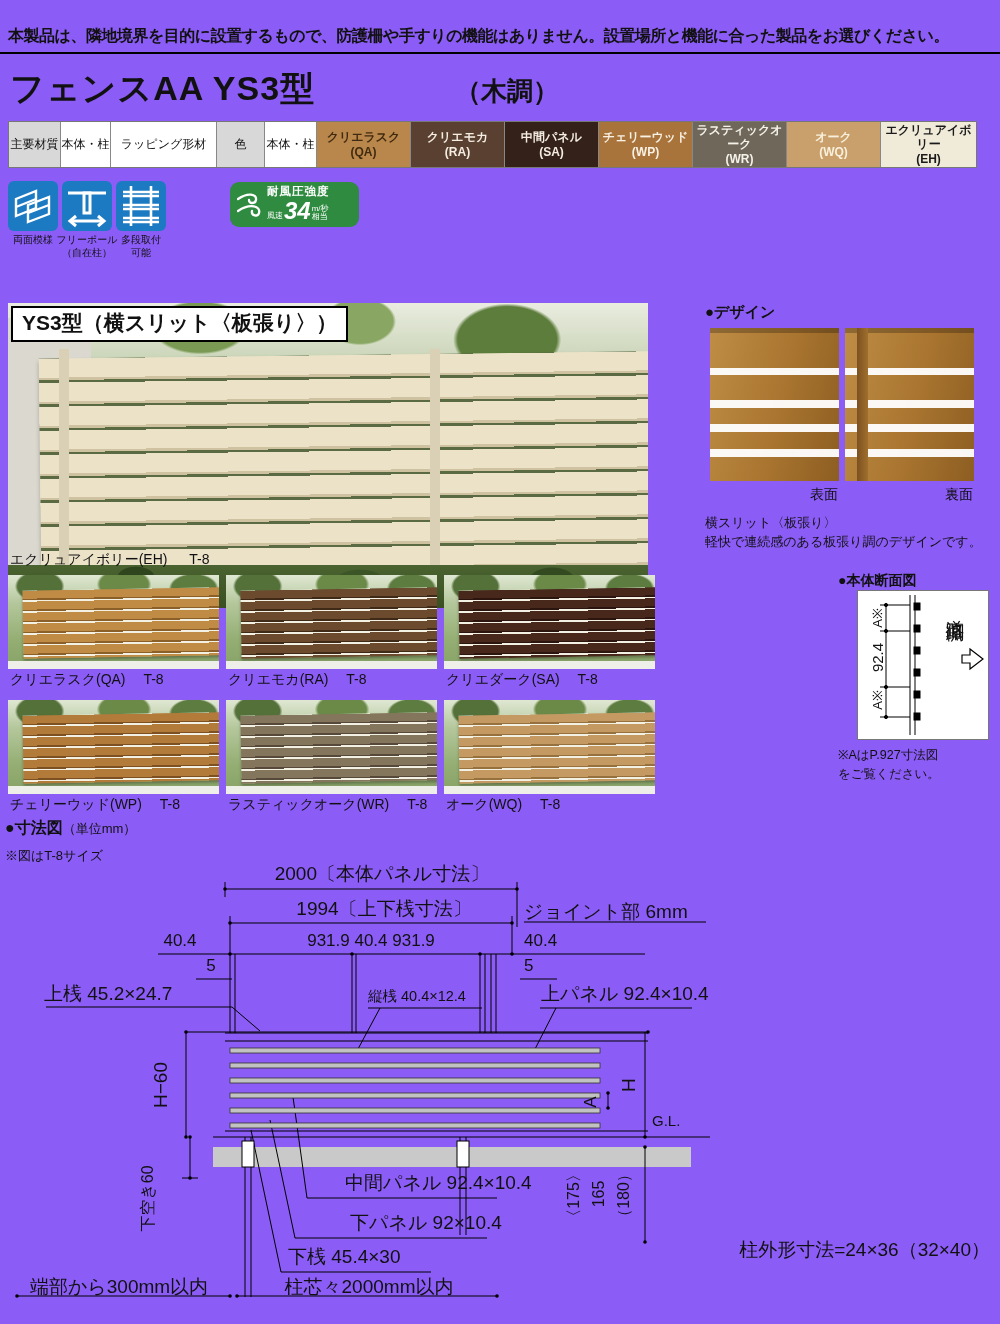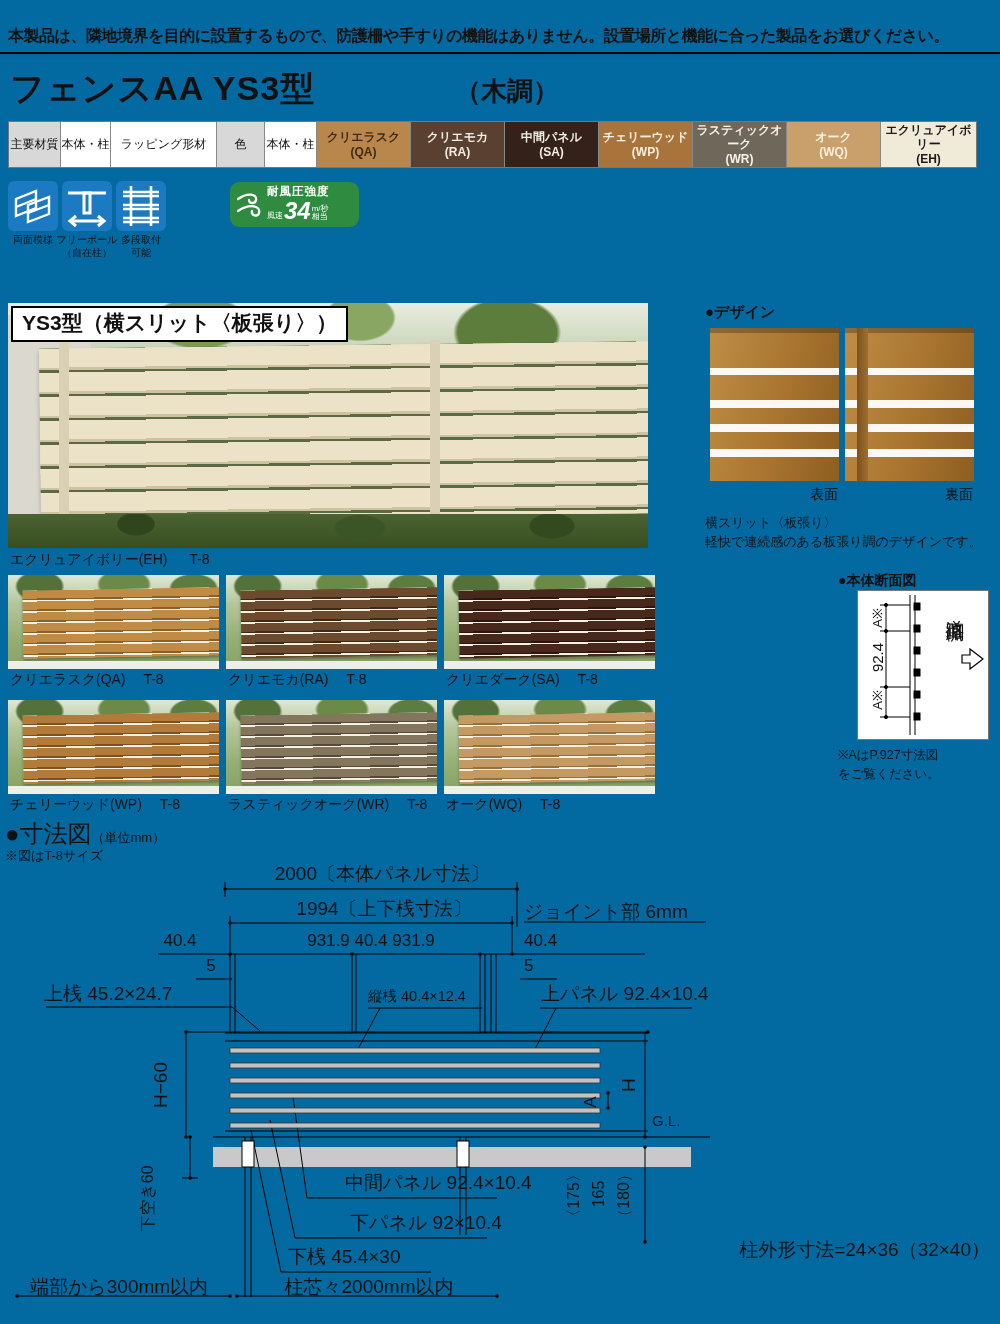--- a/index.html
+++ b/index.html
@@ -1,16 +1,16 @@
 <!DOCTYPE html>
 <html><head>
 <meta charset="utf-8">
 <style>
   html,body{margin:0;padding:0;background:#fff;}
-  .page{position:relative;width:1000px;height:1324px;background:#0369a1;overflow:hidden;
+  .page{position:relative;width:1000px;height:1324px;background:#8b5cf6;overflow:hidden;
         font-family:"Liberation Sans",sans-serif;color:#111;}
   .abs{position:absolute;}
   .ctr{text-align:center;}
   .rgt{text-align:right;}
 
   
   .disclaimer{top:26px;left:8px;right:4px;font-size:16px;font-weight:bold;letter-spacing:-0.5px;}
   .toprule{top:52px;left:0;width:1000px;border-top:2px solid #000;}
   .title{top:66px;left:10px;font-size:34px;font-weight:bold;letter-spacing:1px;}
   .title-suffix{top:74px;left:455px;font-size:26px;font-weight:bold;}
@@ -30,21 +30,21 @@
   .wind{left:230px;top:182px;width:129px;height:45px;background:#2e8b3f;border-radius:9px;color:#fff;
         display:flex;align-items:center;padding:2px 5px 2px 7px;box-sizing:border-box;}
   .wind-txt{display:flex;flex-direction:column;margin-left:4px;line-height:1;}
   .wind-title{font-size:11.5px;font-weight:bold;letter-spacing:1px;}
   .wind-row{display:flex;align-items:flex-end;margin-top:1px;}
   .wind-pre{font-size:8px;margin-bottom:3px;}
   .wind-val{font-size:24px;font-weight:bold;font-style:italic;margin:0 1px;}
   .wind-unitcol{display:flex;flex-direction:column;font-size:8px;line-height:1.05;margin-bottom:1px;}
 
   
-  .photo{left:8px;top:303px;width:640px;height:245px;overflow:hidden;
+  .photo{left:8px;top:303px;width:640px;height:305px;overflow:hidden;
      background:
        radial-gradient(90px 60px at 78% 12%, #5d7d3c 0 55%, transparent 60%),
        radial-gradient(70px 50px at 90% 30%, #6f904a 0 55%, transparent 60%),
        radial-gradient(80px 45px at 30% 8%, #7a9a54 0 55%, transparent 60%),
        radial-gradient(60px 40px at 55% 6%, #89a763 0 55%, transparent 60%),
        linear-gradient(180deg,#e9ecdf 0%,#ccd6ba 18%,#a3b685 45%,#8aa469 75%,#7c9459 100%);}
   .photo-shrubs{position:absolute;left:0;right:0;bottom:0;height:14%;
      background:radial-gradient(30px 18px at 20% 30%, #2f451d 0 60%, transparent 65%),
                 radial-gradient(40px 20px at 55% 40%, #3c5526 0 60%, transparent 65%),
                 radial-gradient(36px 20px at 85% 35%, #33491f 0 60%, transparent 65%),
@@ -104,21 +104,21 @@
   .size-table .c2{width:110px;}
 
   
   .dimfig{top:815px;left:0;width:1000px;height:509px;}
   .dimfig svg{position:absolute;left:0;top:0;}
   .dlab{position:absolute;font-size:17px;white-space:nowrap;}
   .dlab-lg{font-size:19px;}
   .dlab-sm{font-size:14.5px;}
   .rot{transform:rotate(-90deg);text-align:center;}
   .dim-h{top:818px;left:5px;}
-  .dim-h .h1{font-size:24px;font-weight:normal;}
+  .dim-h .h1{font-size:16px;font-weight:bold;}
   .dim-h .h2{font-size:13px;}
   .dim-note{top:847px;left:5px;font-size:13px;}
 </style>
 </head>
 <body>
 
 <div class="page">
 
   <div class="abs disclaimer">本製品は、隣地境界を目的に設置するもので、防護柵や手すりの機能はありません。設置場所と機能に合った製品をお選びください。</div>
   <div class="abs toprule"></div>

